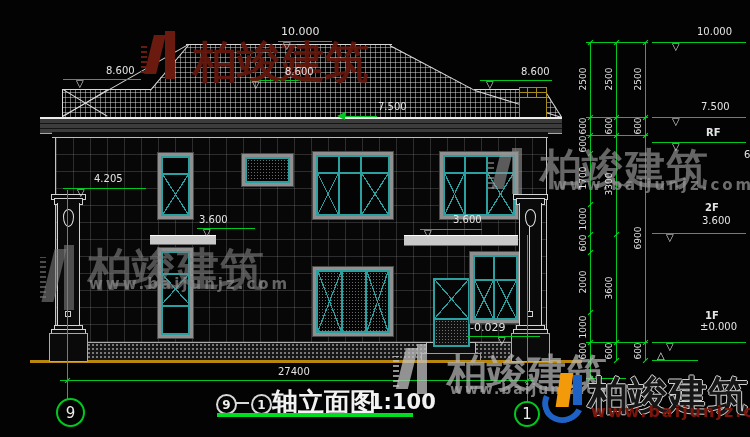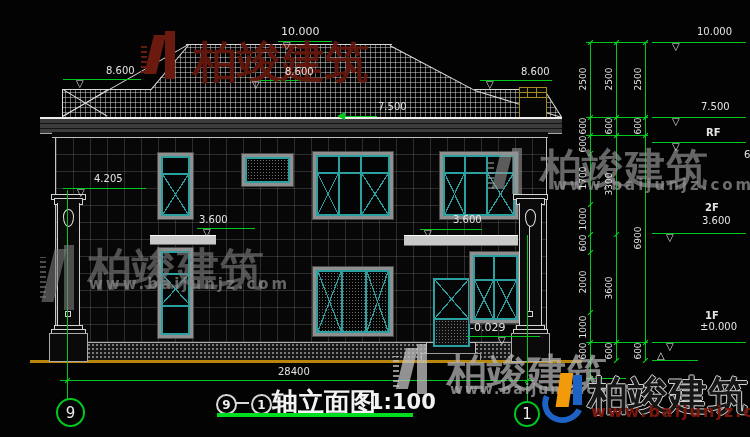--- a/index.html
+++ b/index.html
@@ -258,21 +258,21 @@
 
   <span class="t big" style="left:281px;top:26px;">10.000</span>
   <span class="t" style="left:106px;top:65px;">8.600</span>
   <span class="t" style="left:285px;top:66px;">8.600</span>
   <span class="t" style="left:521px;top:66px;">8.600</span>
   <span class="t" style="left:378px;top:101px;">7.500</span>
   <span class="t" style="left:94px;top:173px;">4.205</span>
   <span class="t" style="left:199px;top:214px;">3.600</span>
   <span class="t" style="left:453px;top:214px;">3.600</span>
   <span class="t big" style="left:470px;top:322px;">-0.029</span>
-  <span class="t" style="left:278px;top:366px;">28400</span>
+  <span class="t" style="left:278px;top:366px;">27400</span>
 
   <span class="t" style="left:697px;top:26px;">10.000</span>
   <span class="t" style="left:701px;top:101px;">7.500</span>
   <span class="t" style="left:706px;top:127px;font-weight:bold;">RF</span>
   <span class="t" style="left:744px;top:149px;">6.900</span>
   <span class="t" style="left:705px;top:202px;font-weight:bold;">2F</span>
   <span class="t" style="left:702px;top:215px;">3.600</span>
   <span class="t" style="left:705px;top:310px;font-weight:bold;">1F</span>
   <span class="t" style="left:700px;top:321px;">±0.000</span>
 

